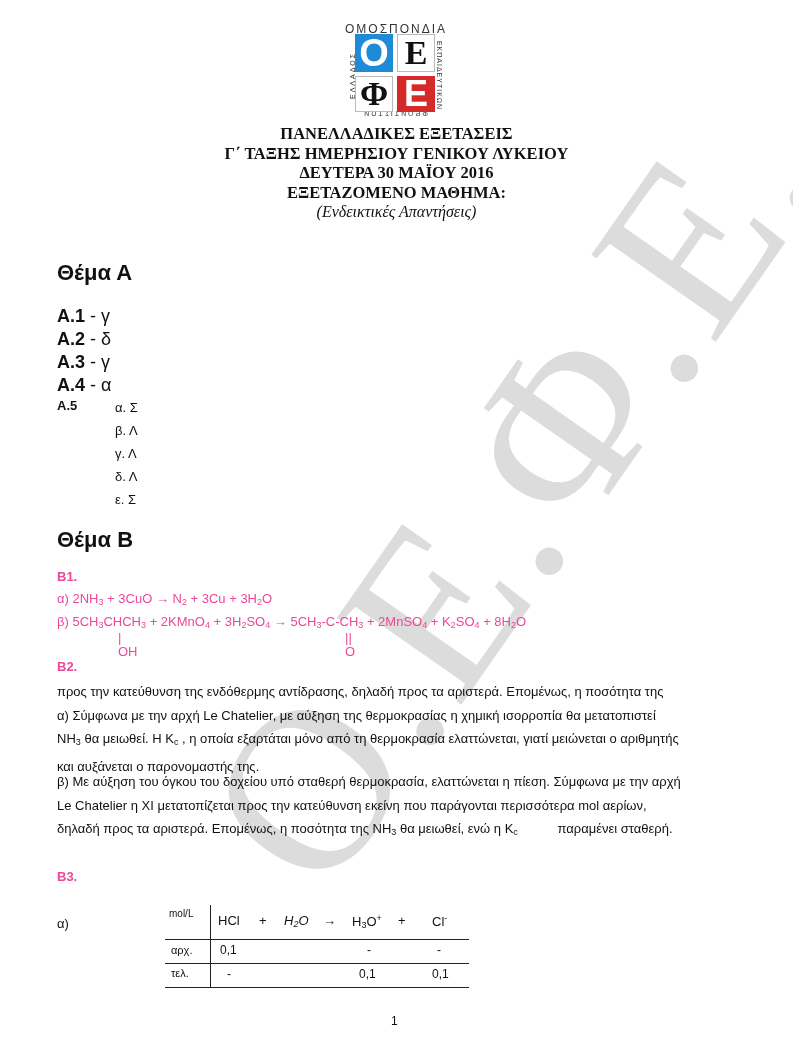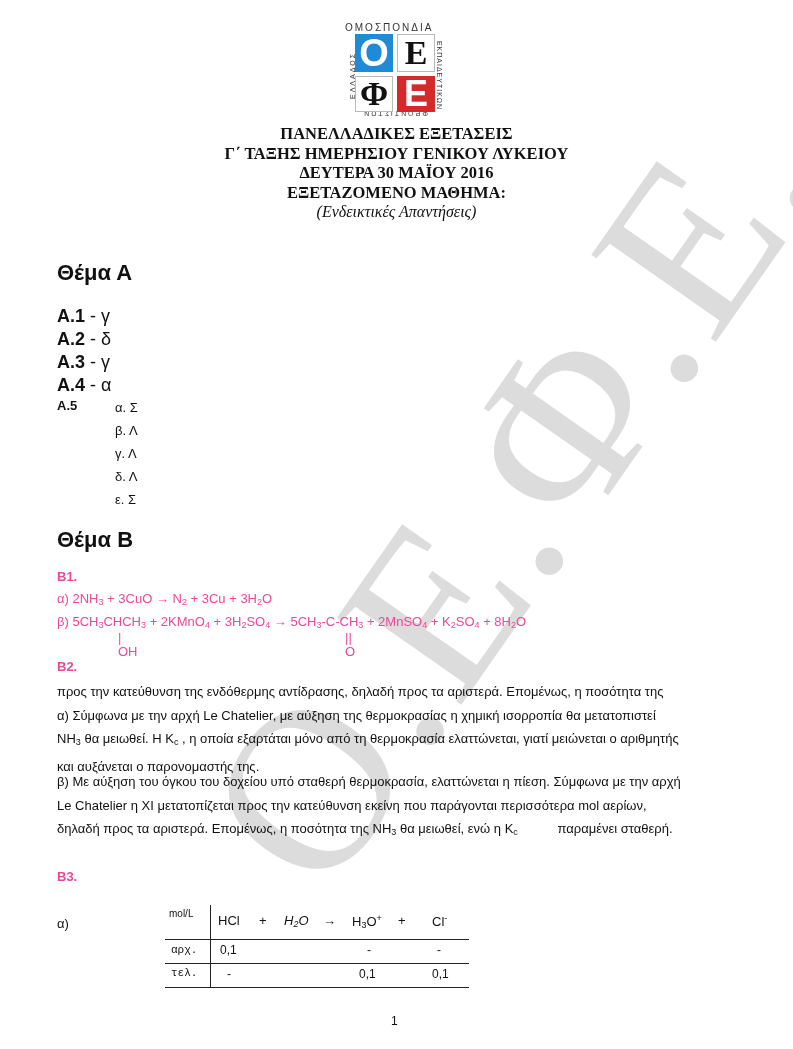--- a/index.html
+++ b/index.html
@@ -11,21 +11,21 @@
       position: absolute; left: 60px; top: 470px;
       font-family: "Liberation Serif", serif; font-size: 232px; color: #dcdcdc;
       transform: rotate(-55deg); transform-origin: 0 0; white-space: nowrap; letter-spacing: 4px;
       left: 150px; top: 780px;
     }
 
     .content { position: relative; z-index: 1; }
 
     
     .logo { position: absolute; left: 345px; top: 22px; width: 100px; height: 98px; }
-    .logo-ring-top { position: absolute; left: 0; top: 0; width: 100px; text-align: left; font-size: 10px; letter-spacing: 2px; color: #333; }
+    .logo-ring-top { position: absolute; left: 0; top: 0; width: 100px; text-align: right; font-size: 12px; letter-spacing: 2px; color: #333; }
     .logo-ring-bottom { position: absolute; left: 0; top: 88px; width: 100px; text-align: center; font-size: 7px; letter-spacing: 2px; color: #333; transform: rotate(180deg); }
     .logo-ring-left { position: absolute; left: -38px; top: 50px; width: 90px; text-align: center; font-size: 7px; letter-spacing: 2px; color: #333; transform: rotate(-90deg); }
     .logo-ring-right { position: absolute; left: 49px; top: 50px; width: 90px; text-align: center; font-size: 7px; letter-spacing: 1px; color: #333; transform: rotate(90deg); }
     .logo-grid { position: absolute; left: 10px; top: 12px; width: 80px; height: 76px; display: grid; grid-template-columns: 1fr 1fr; grid-template-rows: 1fr 1fr; gap: 4px; }
     .logo-cell { display: flex; align-items: center; justify-content: center; font-weight: bold; font-size: 34px; line-height: 1; }
     .logo-cell.blue { background: #1f8ad6; color: #fff; font-family: "Liberation Sans", sans-serif; font-size: 38px; }
     .logo-cell.white { background: #fff; color: #111; border: 1px solid #bbb; font-family: "Liberation Serif", serif; }
     .logo-cell.red { background: #d42a2a; color: #fff; font-family: "Liberation Sans", sans-serif; font-size: 36px; }
 
     
@@ -51,21 +51,21 @@
 
     .paragraph { position: absolute; left: 57px; width: 680px; font-size: 13px; line-height: 23.5px; color: #111; }
 
     
     .b3-alpha { position: absolute; left: 57px; top: 916px; font-size: 13px; }
     .ice-table { position: absolute; left: 165px; top: 905px; width: 304px; font-size: 12px; }
     .ice-vline { position: absolute; left: 45px; top: 0; width: 1px; height: 82px; background: #222; }
     .ice-hline { position: absolute; left: 0; width: 304px; height: 1px; background: #222; }
     .ice-cell { position: absolute; white-space: nowrap; }
     .ice-unit { font-size: 10px; }
-    .ice-rowlabel { font-size: 11px; font-family: Liberation Mono, monospace; }
+    .ice-rowlabel { font-size: 11px; }
     .ice-head { font-size: 13px; }
 
     .page-number { position: absolute; left: 391px; top: 1014px; font-size: 12px; }
   </style>
 </head>
 <body>
 
 <div class="watermark">
   <div class="watermark-text">Ο.Ε.Φ.Ε.</div>
 </div>

